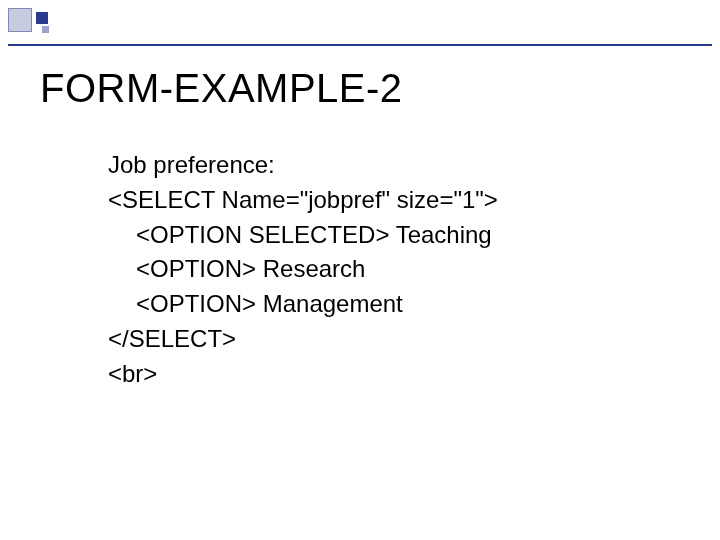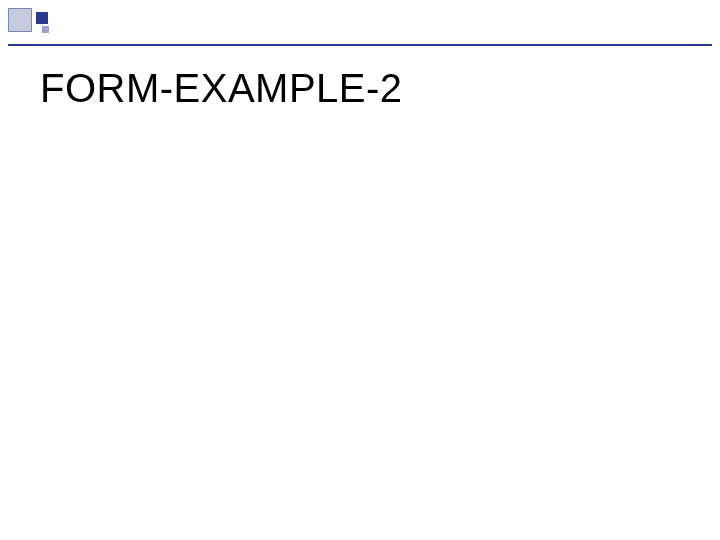--- a/index.html
+++ b/index.html
@@ -85,14 +85,23 @@
 
   <div class="corner-decoration">
     <div class="sq sq-big"></div>
     <div class="sq sq-mid"></div>
     <div class="sq sq-small"></div>
   </div>
   <div class="hline"></div>
 
   <div class="title">FORM-EXAMPLE-2</div>
 
+  <div class="body">
+    <div>Job preference:</div>
+    <div>&lt;SELECT Name="jobpref" size="1"&gt;</div>
+    <div class="indent">&lt;OPTION SELECTED&gt; Teaching</div>
+    <div class="indent">&lt;OPTION&gt; Research</div>
+    <div class="indent">&lt;OPTION&gt; Management</div>
+    <div>&lt;/SELECT&gt;</div>
+    <div>&lt;br&gt;</div>
+  </div>
 
 </div>
 
 </body></html>

